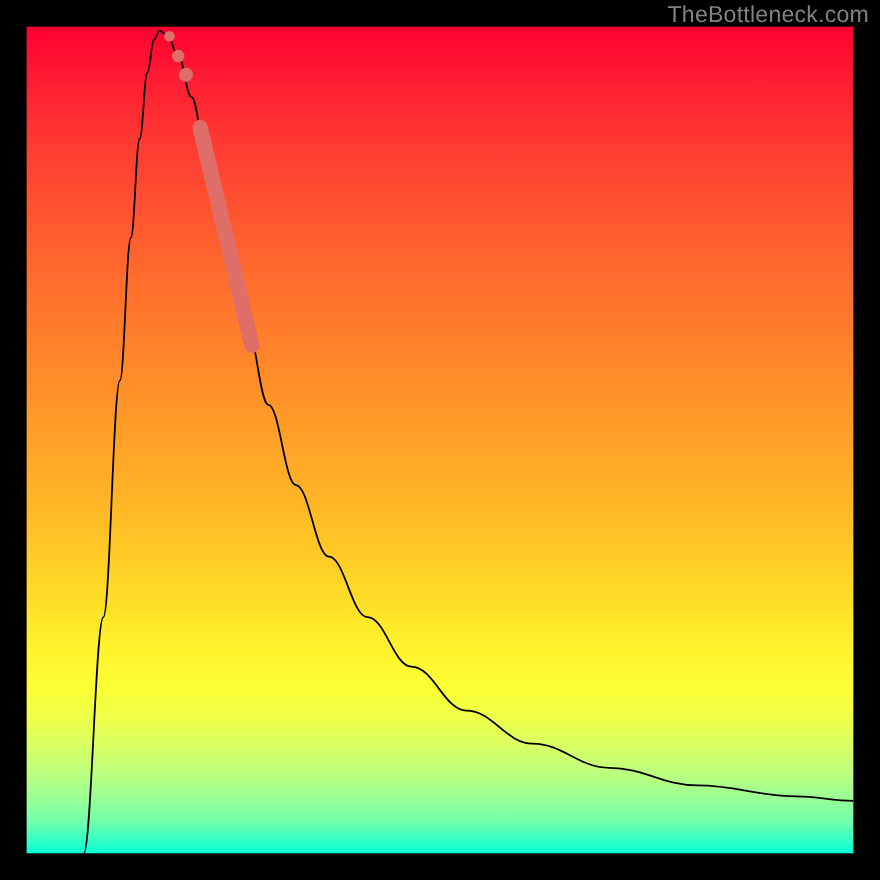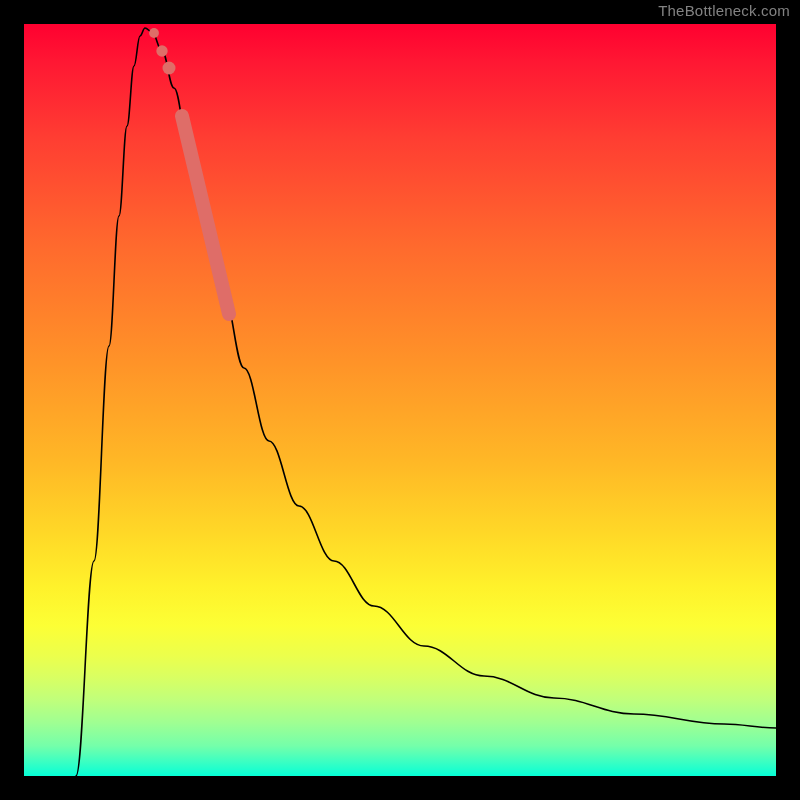--- a/index.html
+++ b/index.html
@@ -67,21 +67,21 @@
     stroke-linecap: round;
   }
   .dot {
     fill: #df6d68;
   }
   .watermark {
     position: absolute;
     top: 2px;
     right: 10px;
     color: #828282;
-    font-size: 15px;
+    font-size: 21px;
     letter-spacing: 0.2px;
     user-select: none;
   }
 </style>
 </head>
 <body>
 
 <div class="frame">
   <div class="plot-area">
     <div class="gradient-bg"></div>

